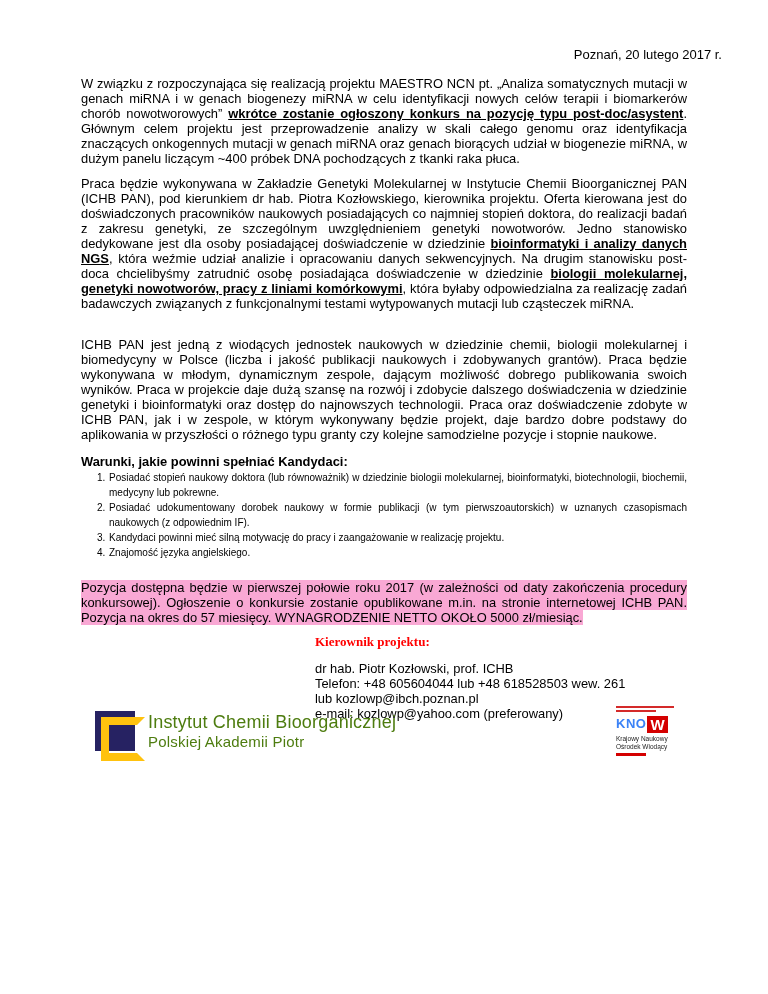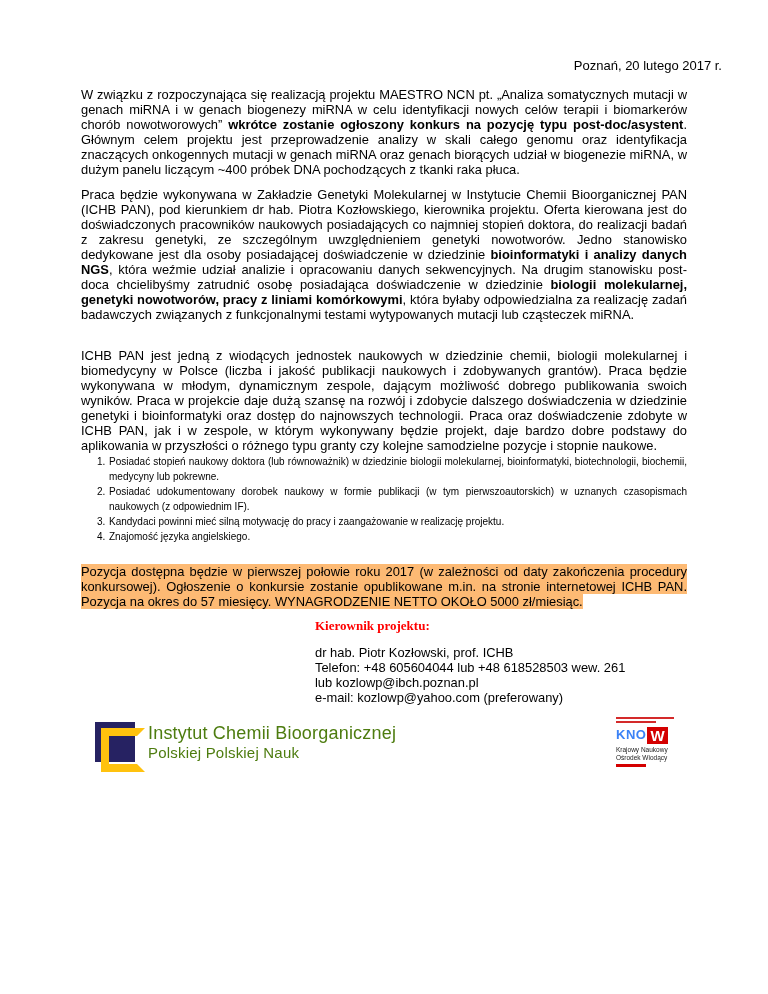--- a/index.html
+++ b/index.html
@@ -1,20 +1,20 @@
 <!DOCTYPE html>
 <html lang="pl"><head>
 <meta charset="utf-8">
 <style>
   * { margin:0; padding:0; box-sizing:border-box; }
   html,body { background:#ffffff; }
   .page {
     position:relative;
     width:768px; height:774px;
-    margin:12px auto;
+    margin:1px auto;
     background:#ffffff;
     color:#000;
     font-family:"Liberation Sans", sans-serif;
     overflow:hidden;
   }
   .content { padding:0 81px; }
   .date-line {
     padding:46px 46px 0 0;
     text-align:right;
     font-size:13px;
@@ -27,36 +27,36 @@
     letter-spacing:.2px;
   }
   .para {
     margin-top:10px;
     font-size:12.9px;
     line-height:15px;
     text-align:justify;
   }
   .first-para { margin-top:14px; }
   .gap-before { margin-top:26px; }
-  .bold-seg { font-weight:bold; }
+  .bold-seg { font-weight:bold;text-decoration:underline; }
   .requirements-heading {
     margin-top:12px;
     font-weight:bold;
     font-size:12.9px;
     line-height:15px;
   }
   ol.req-list {
     margin-top:1px;
     padding-left:27px;
     font-size:10px;
     line-height:15px;
   }
   ol.req-list li { text-align:justify; padding-left:1px; }
   .highlight-para { margin-top:20px; }
-  .highlight { background:#fdba74; }
+  .highlight { background:#f9a8d4; }
   .signature {
     margin-left:234px;
     margin-top:9px;
     font-size:12.9px;
     line-height:15px;
   }
   .sig-label {
     color:#ff0000;
     font-weight:bold;
     font-size:13px;
@@ -116,20 +116,21 @@
 
   <div class="content">
 
     <p class="para first-para"><span>W związku z rozpoczynająca się realizacją projektu MAESTRO NCN pt. „Analiza somatycznych mutacji w genach miRNA i w genach biogenezy miRNA w celu identyfikacji nowych celów terapii i biomarkerów chorób nowotworowych” </span><span class="bold-seg">wkrótce zostanie ogłoszony konkurs na pozycję typu post-doc/asystent</span><span>. Głównym celem projektu jest przeprowadzenie analizy w skali całego genomu oraz identyfikacja znaczących onkogennych mutacji w genach miRNA oraz genach biorących udział w biogenezie miRNA, w dużym panelu liczącym ~400 próbek DNA pochodzących z tkanki raka płuca.</span></p>
 
     <p class="para"><span>Praca będzie wykonywana w Zakładzie Genetyki Molekularnej w Instytucie Chemii Bioorganicznej PAN (ICHB PAN), pod kierunkiem dr hab. Piotra Kozłowskiego, kierownika projektu. Oferta kierowana jest do doświadczonych pracowników naukowych posiadających co najmniej stopień doktora, do realizacji badań z zakresu genetyki, ze szczególnym uwzględnieniem genetyki nowotworów. Jedno stanowisko dedykowane jest dla osoby posiadającej doświadczenie w dziedzinie </span><span class="bold-seg">bioinformatyki i analizy danych NGS</span><span>, która weźmie udział analizie i opracowaniu danych sekwencyjnych. Na drugim stanowisku post-doca chcielibyśmy zatrudnić osobę posiadająca doświadczenie w dziedzinie </span><span class="bold-seg">biologii molekularnej, genetyki nowotworów, pracy z liniami komórkowymi</span><span>, która byłaby odpowiedzialna za realizację zadań badawczych związanych z funkcjonalnymi testami wytypowanych mutacji lub cząsteczek miRNA.</span></p>
 
 
     <p class="para gap-before">ICHB PAN jest jedną z wiodących jednostek naukowych w dziedzinie chemii, biologii molekularnej i biomedycyny w Polsce (liczba i jakość publikacji naukowych i zdobywanych grantów). Praca będzie wykonywana w młodym, dynamicznym zespole, dającym możliwość dobrego publikowania swoich wyników. Praca w projekcie daje dużą szansę na rozwój i zdobycie dalszego doświadczenia w dziedzinie genetyki i bioinformatyki oraz dostęp do najnowszych technologii. Praca oraz doświadczenie zdobyte w ICHB PAN, jak i w zespole, w którym wykonywany będzie projekt, daje bardzo dobre podstawy do aplikowania w przyszłości o różnego typu granty czy kolejne samodzielne pozycje i stopnie naukowe.</p>
 
+    <p class="requirements-heading">Warunki, jakie powinni spełniać Kandydaci:</p>
 
     <ol class="req-list">
       <li>Posiadać stopień naukowy doktora (lub równoważnik) w dziedzinie biologii molekularnej, bioinformatyki, biotechnologii, biochemii, medycyny lub pokrewne.</li>
       <li>Posiadać udokumentowany dorobek naukowy w formie publikacji (w tym pierwszoautorskich) w uznanych czasopismach naukowych (z odpowiednim IF).</li>
       <li>Kandydaci powinni mieć silną motywację do pracy i zaangażowanie w realizację projektu.</li>
       <li>Znajomość języka angielskiego.</li>
     </ol>
 
     <p class="para highlight-para"><span class="highlight">Pozycja dostępna będzie w pierwszej połowie roku 2017 (w zależności od daty zakończenia procedury konkursowej). Ogłoszenie o konkursie zostanie opublikowane m.in. na stronie internetowej ICHB PAN. Pozycja na okres do 57 miesięcy. WYNAGRODZENIE NETTO OKOŁO 5000 zł/miesiąc.</span></p>
 
@@ -141,21 +142,21 @@
       <div>e-mail: kozlowp@yahoo.com (preferowany)</div>
     </div>
   </div>
 
   <div class="footer">
 
     <div class="logo-ichb">
       <div class="ichb-icon"></div>
       <div class="ichb-text">
         <div class="ichb-line1">Instytut Chemii Bioorganicznej</div>
-        <div class="ichb-line2">Polskiej Polskiej Nauk</div>
+        <div class="ichb-line2">Polskiej Akademii Piotr</div>
       </div>
     </div>
 
     <div class="logo-know">
       <div class="know-topline t1"></div>
       <div class="know-topline t2"></div>
       <div class="know-main">
         <span class="know-prefix">KNO</span>
         <span class="know-suffix">W</span>
       </div>

